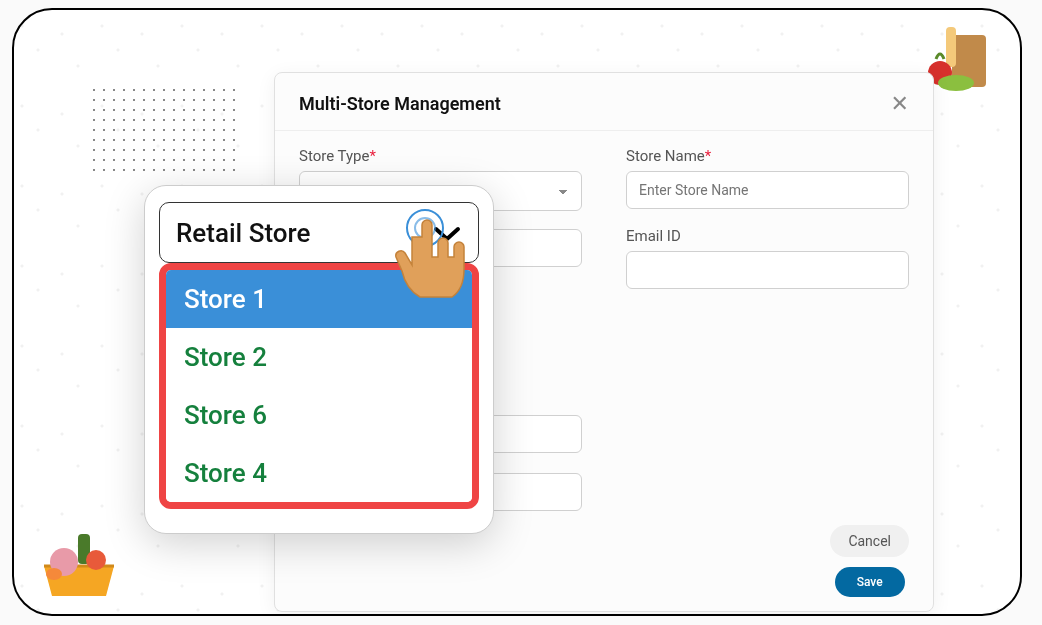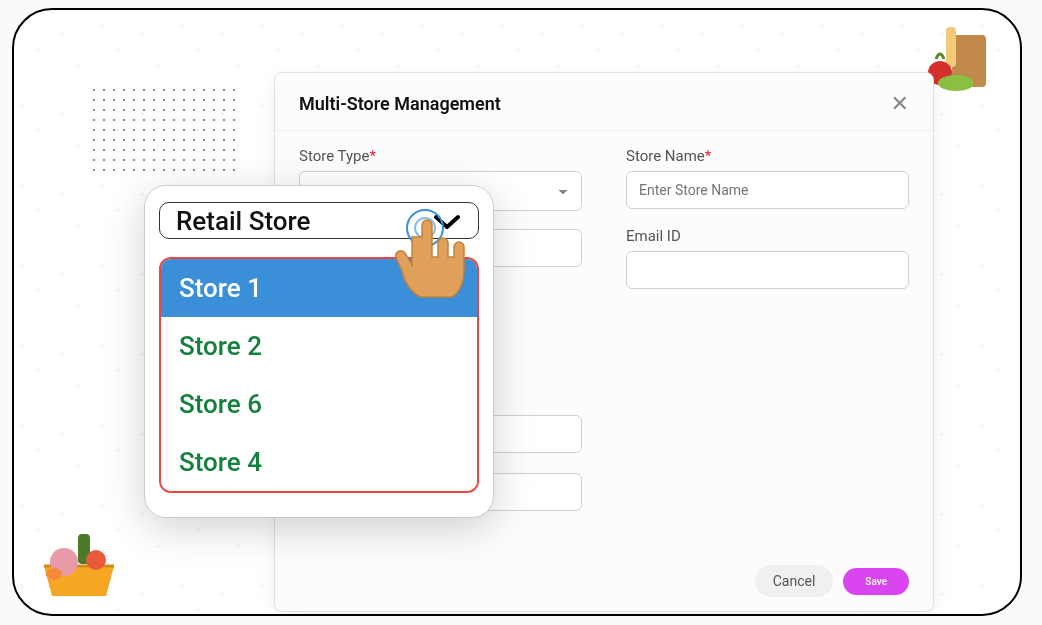--- a/index.html
+++ b/index.html
@@ -132,38 +132,39 @@
 .left-spacer { height: 40px; }
 .left-spacer2 { height: 40px; }
 
 .modal-footer {
   position: absolute;
   bottom: 14px;
   right: 24px;
   display: flex;
   gap: 10px;
   align-items: center;
+  flex-direction: column;
 }
 
 .btn-cancel {
   background: #f0f0f0;
   border: none;
   border-radius: 16px;
   padding: 8px 18px;
   font-size: 14px;
   color: #555;
   cursor: pointer;
 }
 
 .btn-save {
-  background: #d946ef;
+  background: #0369a1;
   border: none;
   border-radius: 16px;
   padding: 8px 22px;
-  font-size: 10px;
+  font-size: 12px;
   color: #fff;
   cursor: pointer;
   font-weight: 500;
 }
 
 
 .popup {
   position: absolute;
   top: 175px;
   left: 130px;
@@ -172,28 +173,27 @@
   border: 1px solid #ccc;
   border-radius: 22px;
   box-shadow: 0 10px 40px rgba(0,0,0,0.18);
   padding: 16px 14px 24px;
   z-index: 10;
 }
 
 .popup-select {
   border: 1.5px solid #333;
   border-radius: 10px;
-  padding: 0 16px;
+  padding: 12px 16px;
   font-size: 26px;
   font-weight: 500;
   color: #111;
   display: flex;
   justify-content: space-between;
   align-items: center;
-  margin-bottom: 18px;
   position: relative;
 }
 
 .popup-select .chevron {
   font-size: 30px;
   font-weight: bold;
   position: relative;
   z-index: 2;
 }
 
@@ -220,21 +220,21 @@
   position: absolute;
   inset: 6px;
   border: 2px solid #3a8fd8;
   border-radius: 50%;
   opacity: 0.6;
 }
 
 .popup-list {
   border-radius: 12px;
   overflow: hidden;
-  border: 2px solid #ef4444;
+  border: 7px solid #ef4444;
 }
 
 .popup-item {
   padding: 14px 18px;
   font-size: 26px;
   font-weight: 500;
   color: #15803d;
   background: #fff;
 }
 

